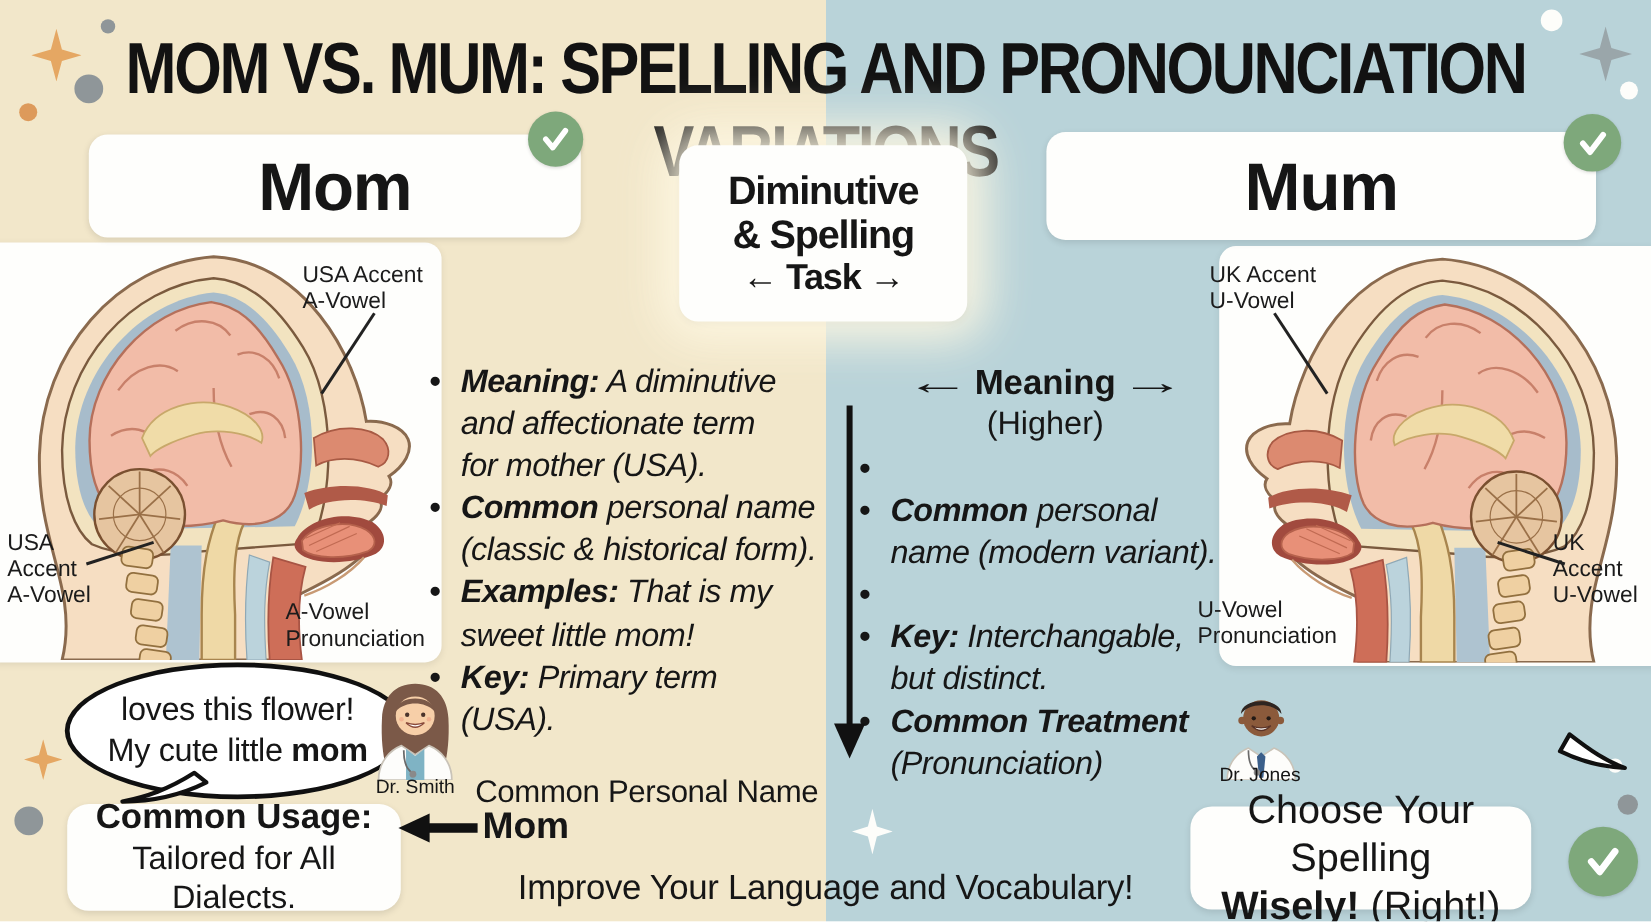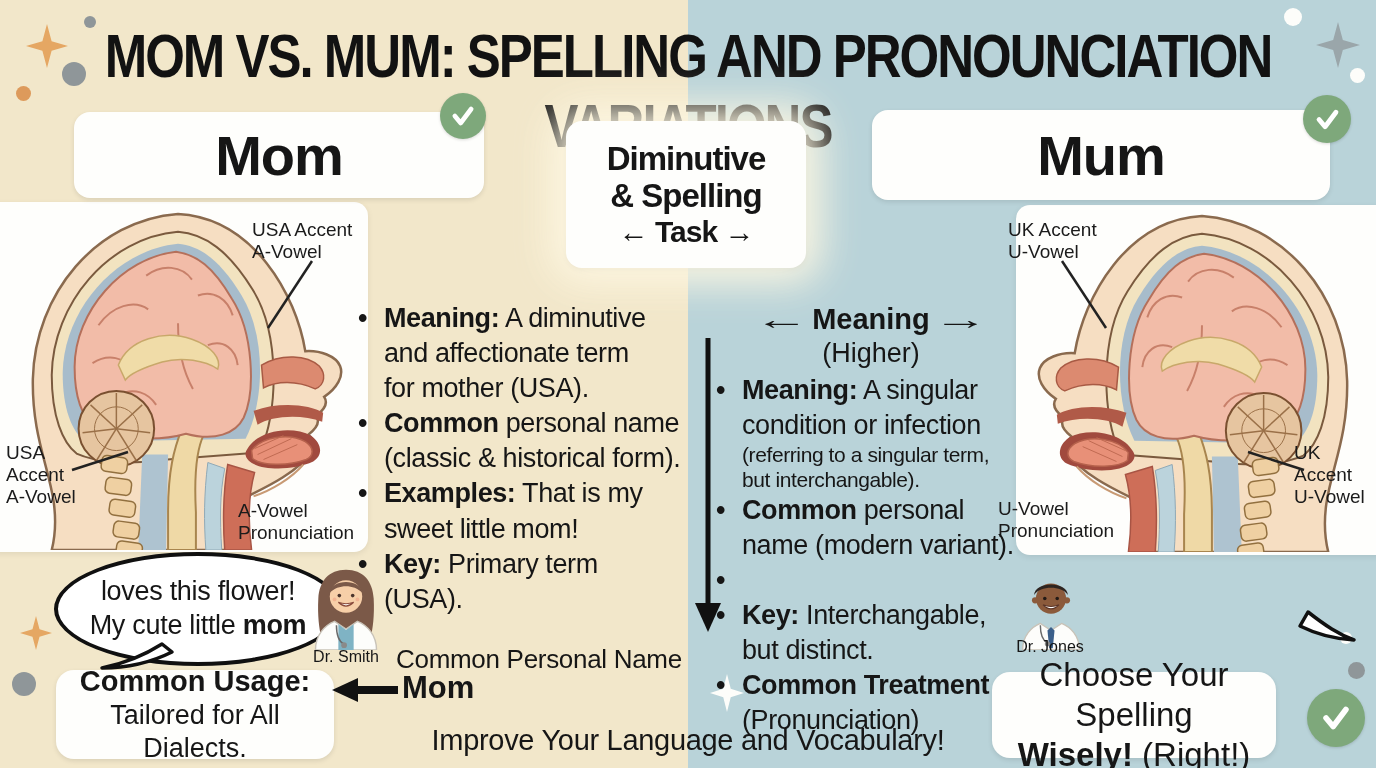--- a/index.html
+++ b/index.html
@@ -21,21 +21,21 @@
              box-shadow:0 0 38px 16px rgba(253,247,226,.95),0 2px 5px rgba(0,0,0,.12);}
   .check{border-radius:50%;background:#7EA87B;display:flex;align-items:center;justify-content:center;box-shadow:0 1px 3px rgba(0,0,0,.15);}
   
   .panel{background:#FEFEFC;border-radius:14px;box-shadow:0 2px 6px rgba(0,0,0,.08);}
   
   .hlabel{white-space:pre-line;text-align:left;font-size:19px;line-height:1.16;color:#1b1b1b;}
   
   .blist{font-size:27px;line-height:1.3;letter-spacing:-0.4px;}
   .li{display:flex;align-items:flex-start;}
   .li .bullet{width:26px;flex:none;font-weight:700;}
-  .litext{white-space:pre-line;}
+  .litext{white-space:pre-line;font-style:italic;}
   .litext b{font-weight:800;}
   .note{display:block;font-size:21px;line-height:1.18;font-weight:400;white-space:pre-line;}
   .mhead{display:flex;justify-content:center;align-items:center;gap:16px;font-size:29px;font-weight:800;}
   .mhead .arr{transform:scaleX(1.9);display:inline-block;font-weight:700;}
   .msub{text-align:center;font-size:27px;margin-top:2px;}
   
   .bubble{background:#fff;border:4px solid #101010;border-radius:50%;display:flex;flex-direction:column;
           align-items:center;justify-content:center;text-align:center;font-size:27px;line-height:1.25;letter-spacing:-0.3px;}
   .bubble b{font-weight:800;}
   
@@ -193,23 +193,20 @@
   <div class="abs" style="left:716px;top:303px;width:310px;">
     <div class="mhead">
       <span class="arr">←</span>
       <span>Meaning</span>
       <span class="arr">→</span>
     </div>
     <div class="msub">(Higher)</div>
     <div class="blist" style="margin-top:4px;">
       <div class="li">
           <span class="bullet">•</span>
-          <div class="litext"><b>Meaning:</b><span> A singular
-condition or infection</span><span class="note">(referring to a singular term,
-but interchangable).</span></div>
         </div>
       <div class="li">
           <span class="bullet">•</span>
           <div class="litext"><b>Common</b><span> personal
 name (modern variant).</span></div>
         </div>
       <div class="li">
           <span class="bullet">•</span>
         </div>
       <div class="li">

